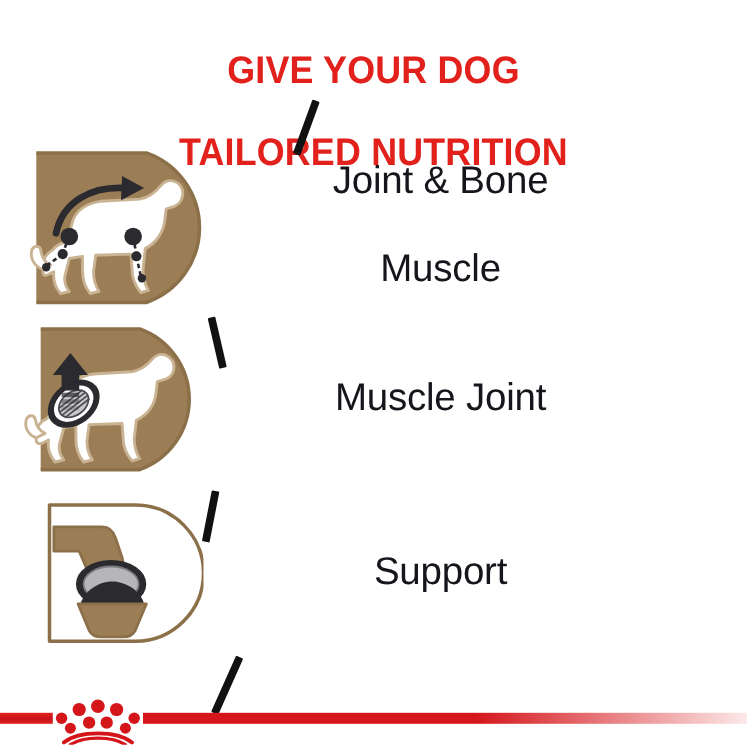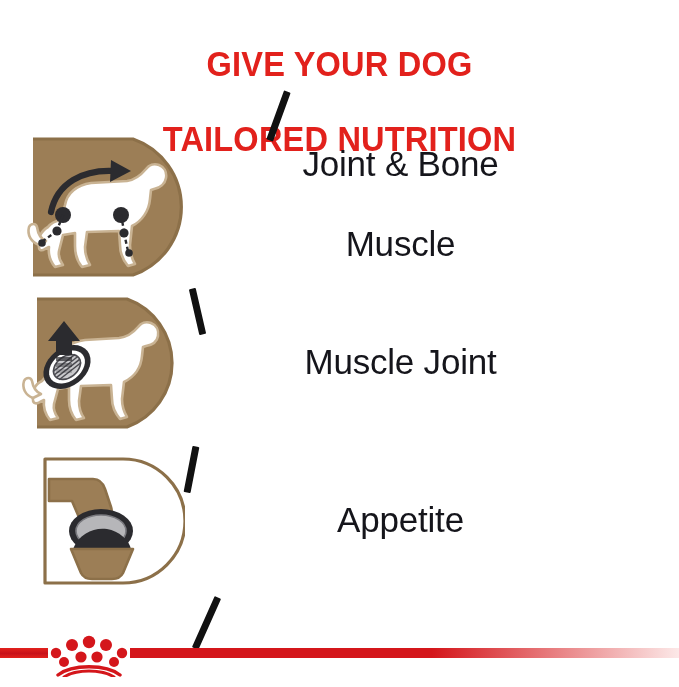--- a/index.html
+++ b/index.html
@@ -296,21 +296,21 @@
 
           <ellipse cx="86" cy="86" rx="25" ry="16" fill="#B6B6B9"></ellipse>
           <ellipse cx="86" cy="86" rx="25" ry="16" fill="none" stroke="#7B7B80" stroke-width="1.6"></ellipse>
 
           <path d="M58 104 C 64 88, 80 82, 92 84 C 104 86, 114 95, 116 104 Z" fill="#2B2B2F"></path>
 
           <path d="M56 104 L 118 104 L 108 128 C 106 132, 102 134, 97 134 L 77 134 C 72 134, 68 132, 66 128 Z" fill="#9C7E56" stroke="#8C7049" stroke-width="2.6" stroke-linejoin="round"></path>
         </svg>
       </div>
       <div class="benefit-label">
-        <div>Appetite</div>
+        <div>Support</div>
       </div>
     </div>
 
   </div>
 
   <div class="logo-bar">
     <div class="bar-left"></div>
     <div class="bar-right"></div>
     <div class="crown">
       <svg width="90" height="46" viewBox="0 0 90 46" xmlns="http://www.w3.org/2000/svg" aria-hidden="true">

